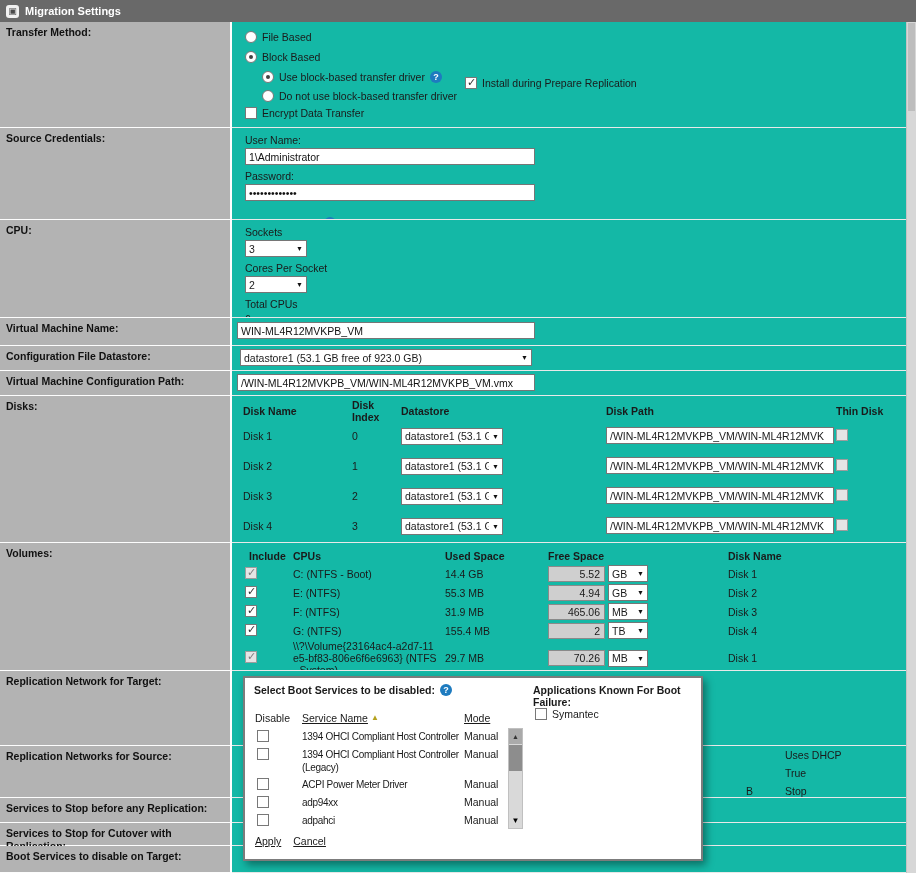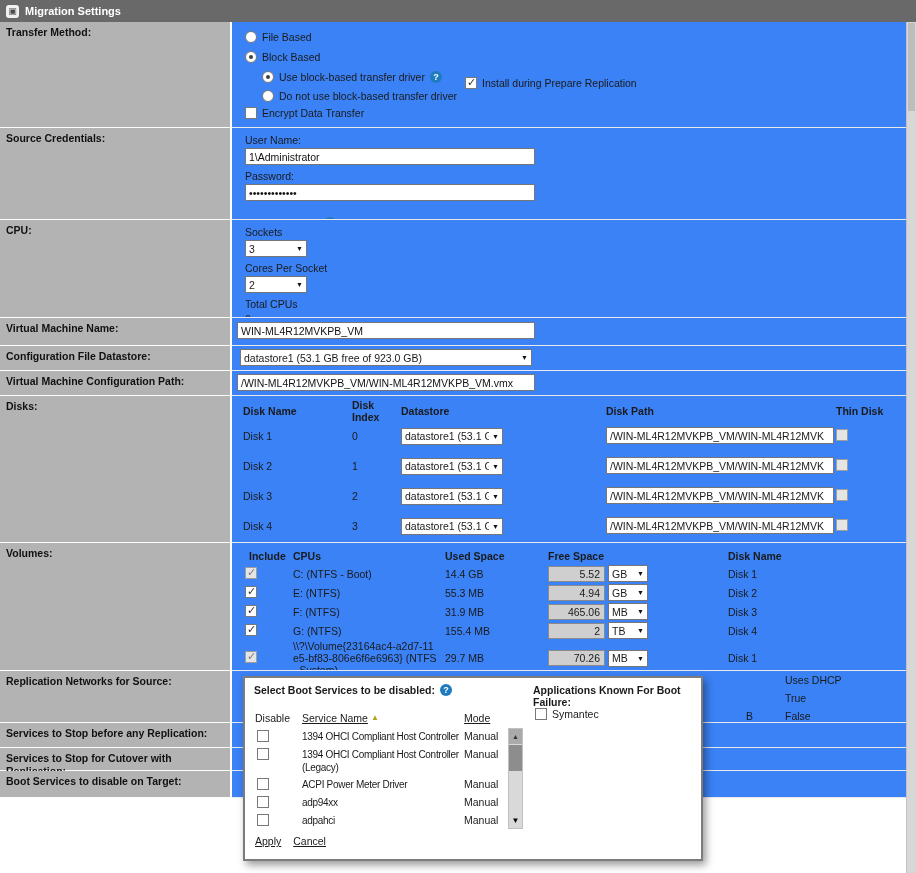--- a/index.html
+++ b/index.html
@@ -9,21 +9,21 @@
 
   
   .titlebar{height:22px;background:#696969;display:flex;align-items:center;gap:6px;padding-left:6px}
   .tb-icon{width:13px;height:13px;background:#f1f1f1;border-radius:3px;color:#4a4a4a;font-size:9px;line-height:13px;text-align:center;flex:none}
   .tb-icon::after{content:"▣"}
   .tb-title{color:#fff;font-weight:bold;font-size:11px}
 
   
   .frow{display:flex}
   .flabel{width:232px;background:#b3b3b3;border-right:2px solid #fff;border-bottom:1px solid #fdfdfd;padding:4px 6px;font-weight:bold;font-size:10.5px;color:#111;line-height:13px}
-  .fcontent{flex:1;background:#3b82f6;border-bottom:1px solid #e9e9e9;position:relative;overflow:hidden}
+  .fcontent{flex:1;background:#14b8a6;border-bottom:1px solid #e9e9e9;position:relative;overflow:hidden}
 
   
   .radio{width:12px;height:12px;border:1px solid #787878;border-radius:50%;background:#fff;display:inline-block;position:relative;flex:none}
   .radio.on::after{content:"";position:absolute;left:3px;top:3px;width:4px;height:4px;border-radius:50%;background:#424242}
   .checkbox{width:12px;height:12px;border:1px solid #787878;background:#fff;display:inline-block;position:relative;flex:none}
   .checkbox.on::after{content:"✓";position:absolute;left:1px;top:-3px;font-size:11px;font-weight:bold;color:#333;line-height:14px}
   .checkbox.disabled{background:#e5e5e5;border-color:#9d9d9d}
   .checkbox.disabled.on::after{color:#7d7d7d}
   .tinput{height:17px;border:1px solid #767676;font:inherit;padding:0 3px;background:#fff;color:#111}
   .input-like{height:17px;border:1px solid #767676;background:#fff;padding:2px 3px;white-space:nowrap;overflow:hidden}
@@ -392,27 +392,31 @@
                   <span class="sel-arrow"></span>
                 </span>
               </span>
               <span class="col-vdisk">Disk 1</span>
             </div>
           </div>
       </div>
     </div>
   </div>
 
+  <div class="frow" style="height:75px">
+    <div class="flabel">Replication Network for Target:</div>
+    <div class="fcontent"></div>
+  </div>
 
   <div class="frow" style="height:52px">
     <div class="flabel">Replication Networks for Source:</div>
     <div class="fcontent">
       <span class="bg-pos" style="left:553px;top:3px">Uses DHCP</span>
       <span class="bg-pos" style="left:553px;top:21px">True</span>
-      <span class="bg-pos" style="left:553px;top:39px">False</span>
+      <span class="bg-pos" style="left:553px;top:39px">Stop</span>
       <span class="bg-pos" style="left:514px;top:39px">B</span>
     </div>
   </div>
 
   <div class="frow" style="height:25px">
     <div class="flabel">Services to Stop before any Replication:</div>
     <div class="fcontent"></div>
   </div>
 
   <div class="frow" style="height:23px">

